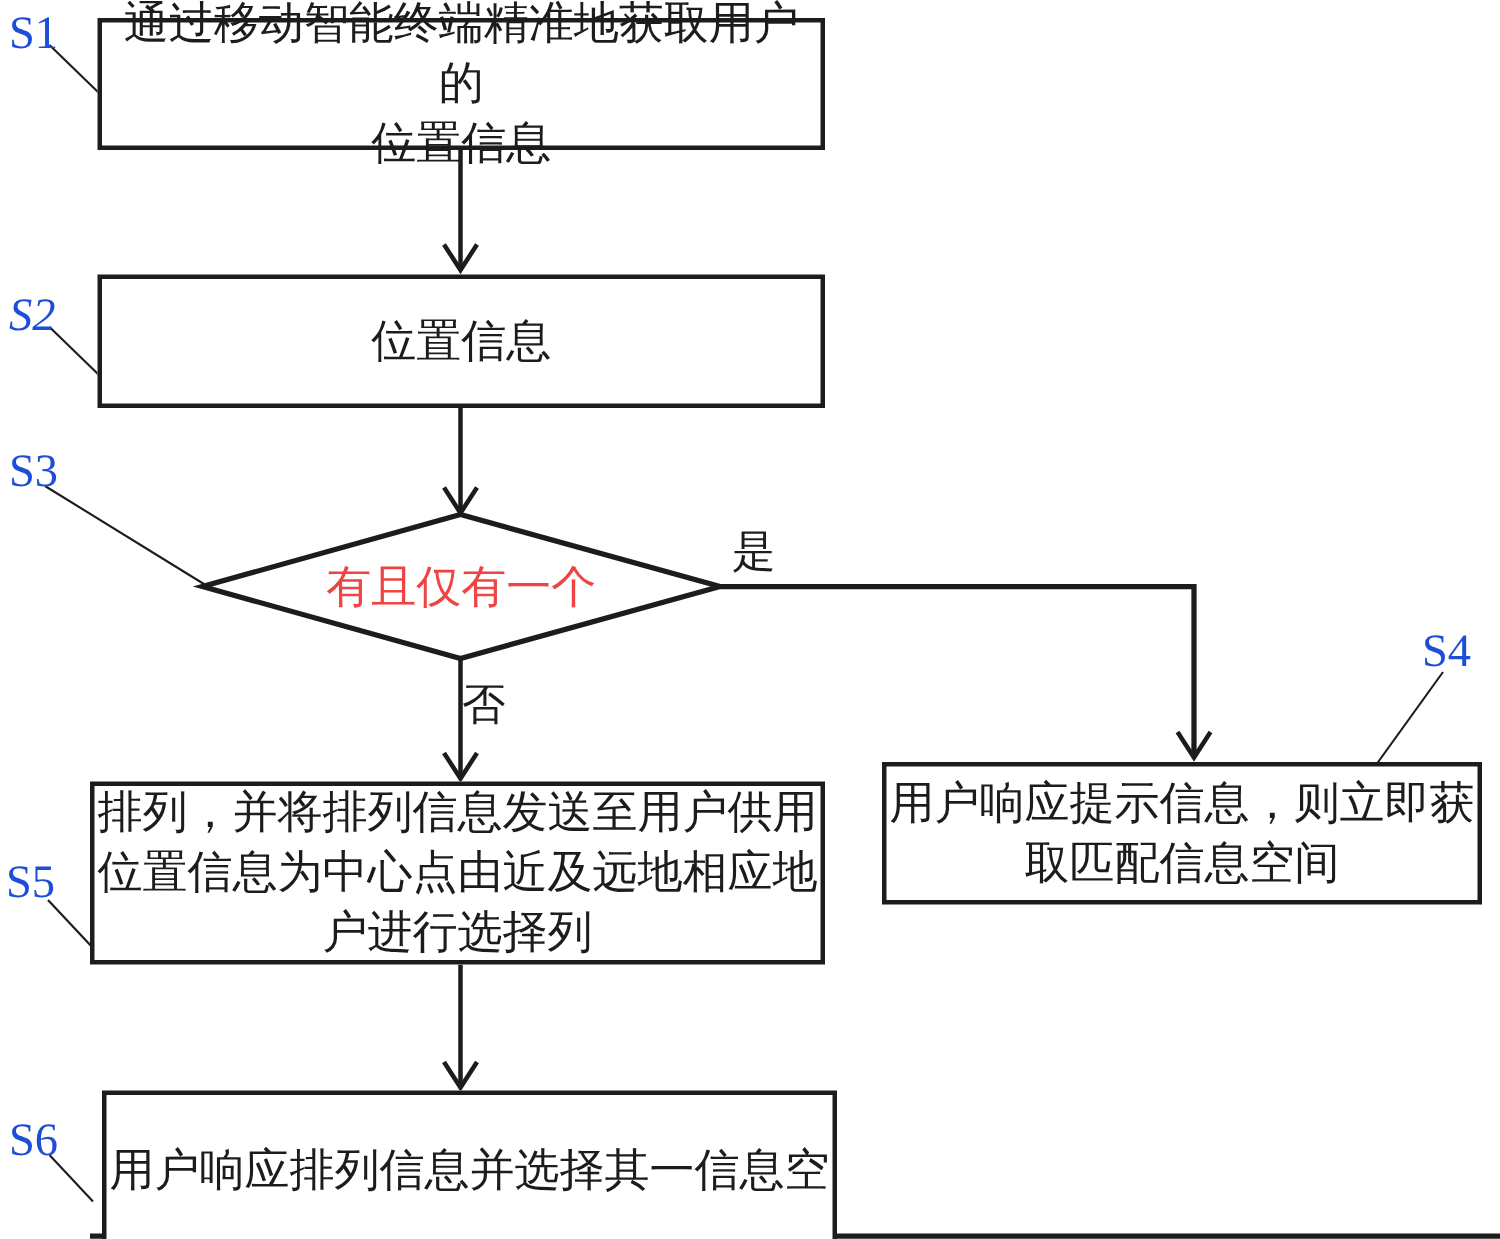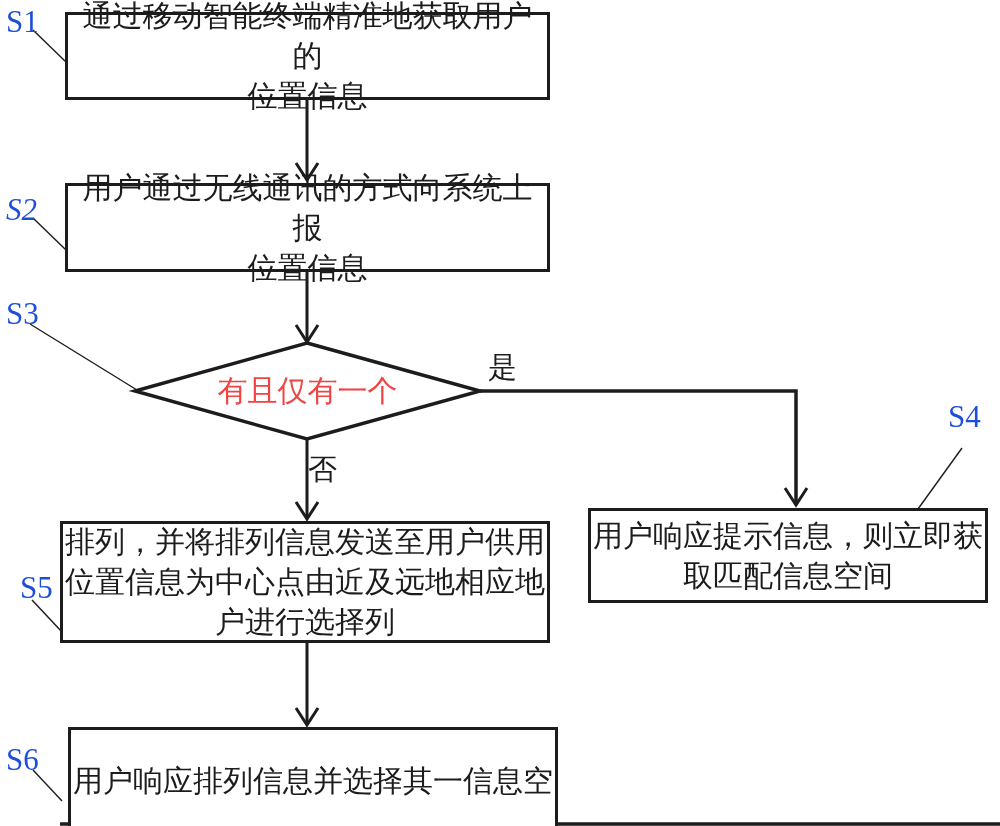--- a/index.html
+++ b/index.html
@@ -97,34 +97,33 @@
     <line x1="962" y1="448" x2="918" y2="509" stroke-width="1.4"></line>
     <line x1="32" y1="600" x2="62" y2="632" stroke-width="1.4"></line>
     <line x1="33" y1="770" x2="62" y2="801" stroke-width="1.4"></line>
 
     <line x1="60" y1="824" x2="1000" y2="824" stroke-width="3.5"></line>
   </svg>
 
   <div class="step-id" style="left:6px; top:4px;">S1</div>
   <div class="step-id" style="left:6px; top:192px;font-style:italic;">S2</div>
   <div class="step-id" style="left:6px; top:296px;">S3</div>
-  <div class="step-id" style="left:948px; top:399px;">S4</div>
-  <div class="step-id" style="left:20px; top:570px;">S5</div>
+  <div class="step-id" style="left:948px; top:416px;">S4</div>
+  <div class="step-id" style="left:4px; top:570px;">S5</div>
   <div class="step-id" style="left:6px; top:742px;">S6</div>
 
   <div class="box" style="left:65px; top:12px; width:485px; height:88px;">
     <div class="box-text">
       <div>通过移动智能终端精准地获取用户的</div>
       <div>位置信息</div>
     </div>
   </div>
 
   <div class="box" style="left:65px; top:183px; width:485px; height:89px;">
     <div class="box-text">
-      <div>用户通过无线通讯的方式向系统上报</div>
       <div>位置信息</div>
     </div>
   </div>
 
   <div class="diamond-text">有且仅有一个</div>
 
   <div class="branch-label" style="left:488px; top:348px;">是</div>
   <div class="branch-label" style="left:308px; top:450px;">否</div>
 
   <div class="box" style="left:588px; top:508px; width:400px; height:95px;">

